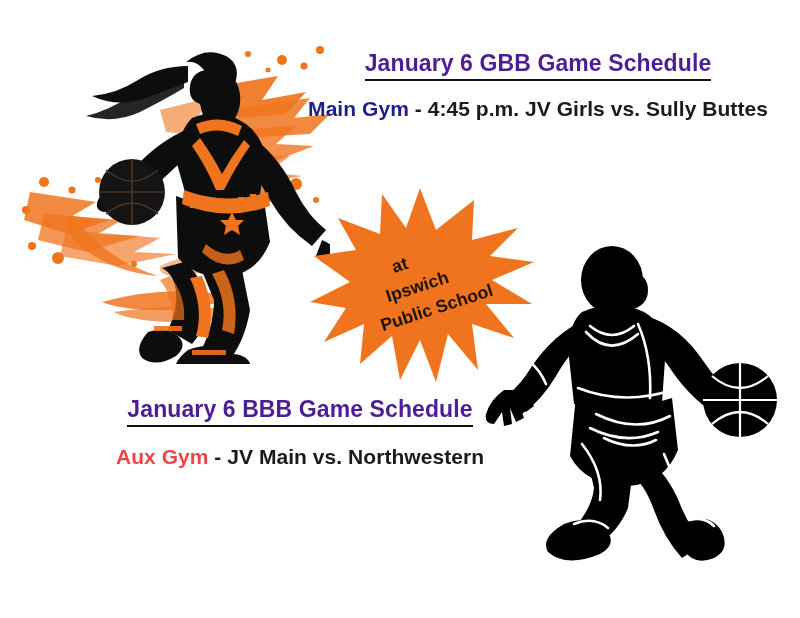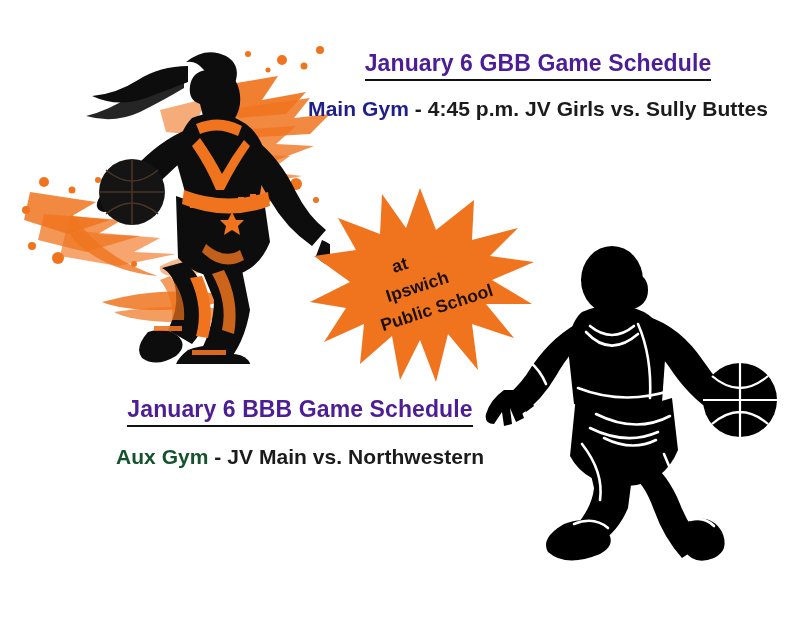--- a/index.html
+++ b/index.html
@@ -100,21 +100,21 @@
   .sched-line {
     font-size: 21px;
     font-weight: 700;
     color: #1b1b1b;
     white-space: nowrap;
     letter-spacing: 0.05px;
   }
   #gbb-block .sched-line { margin-top: 16px; }
   #bbb-block .sched-line { margin-top: 18px; }
   .gym-main  { color: #1f1f8c; }
-  .gym-aux   { color: #14532d; }
+  .gym-aux   { color: #ef4444; }
 </style>
 </head>
 <body>
 
 <div id="flyer">
 
   <div class="art" id="girl-art">
     <svg viewBox="0 0 320 350" xmlns="http://www.w3.org/2000/svg">
       <g fill="#F0741E">
         <path d="M190 75 L268 62 L252 86 L296 78 L276 100 L230 104 Z" opacity=".92"></path>

